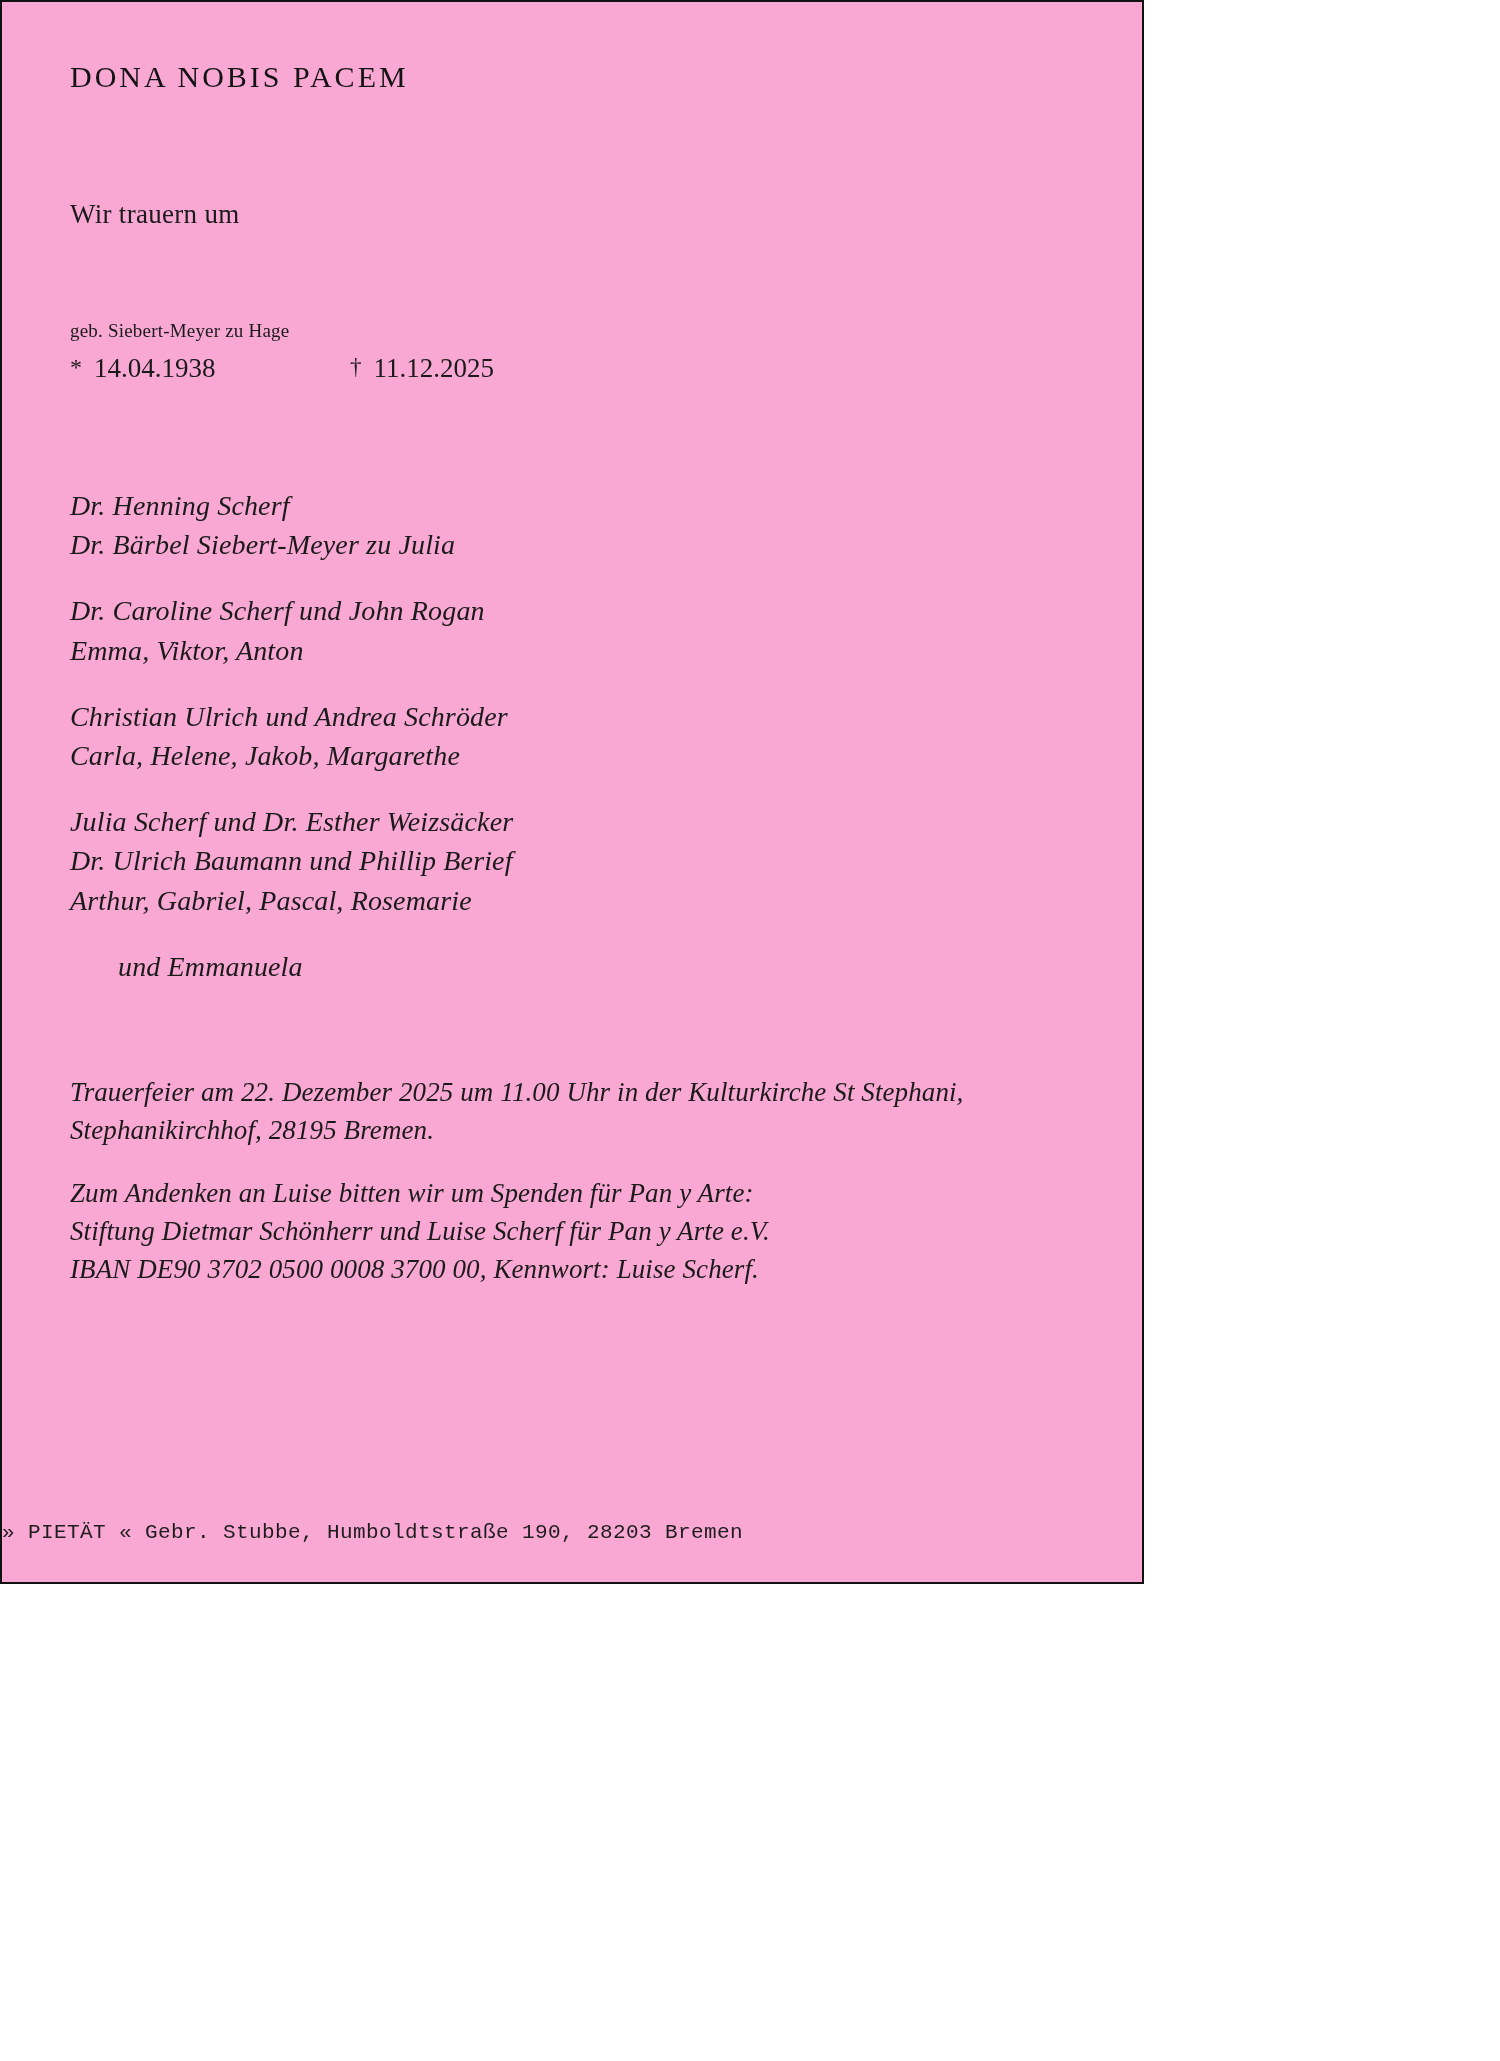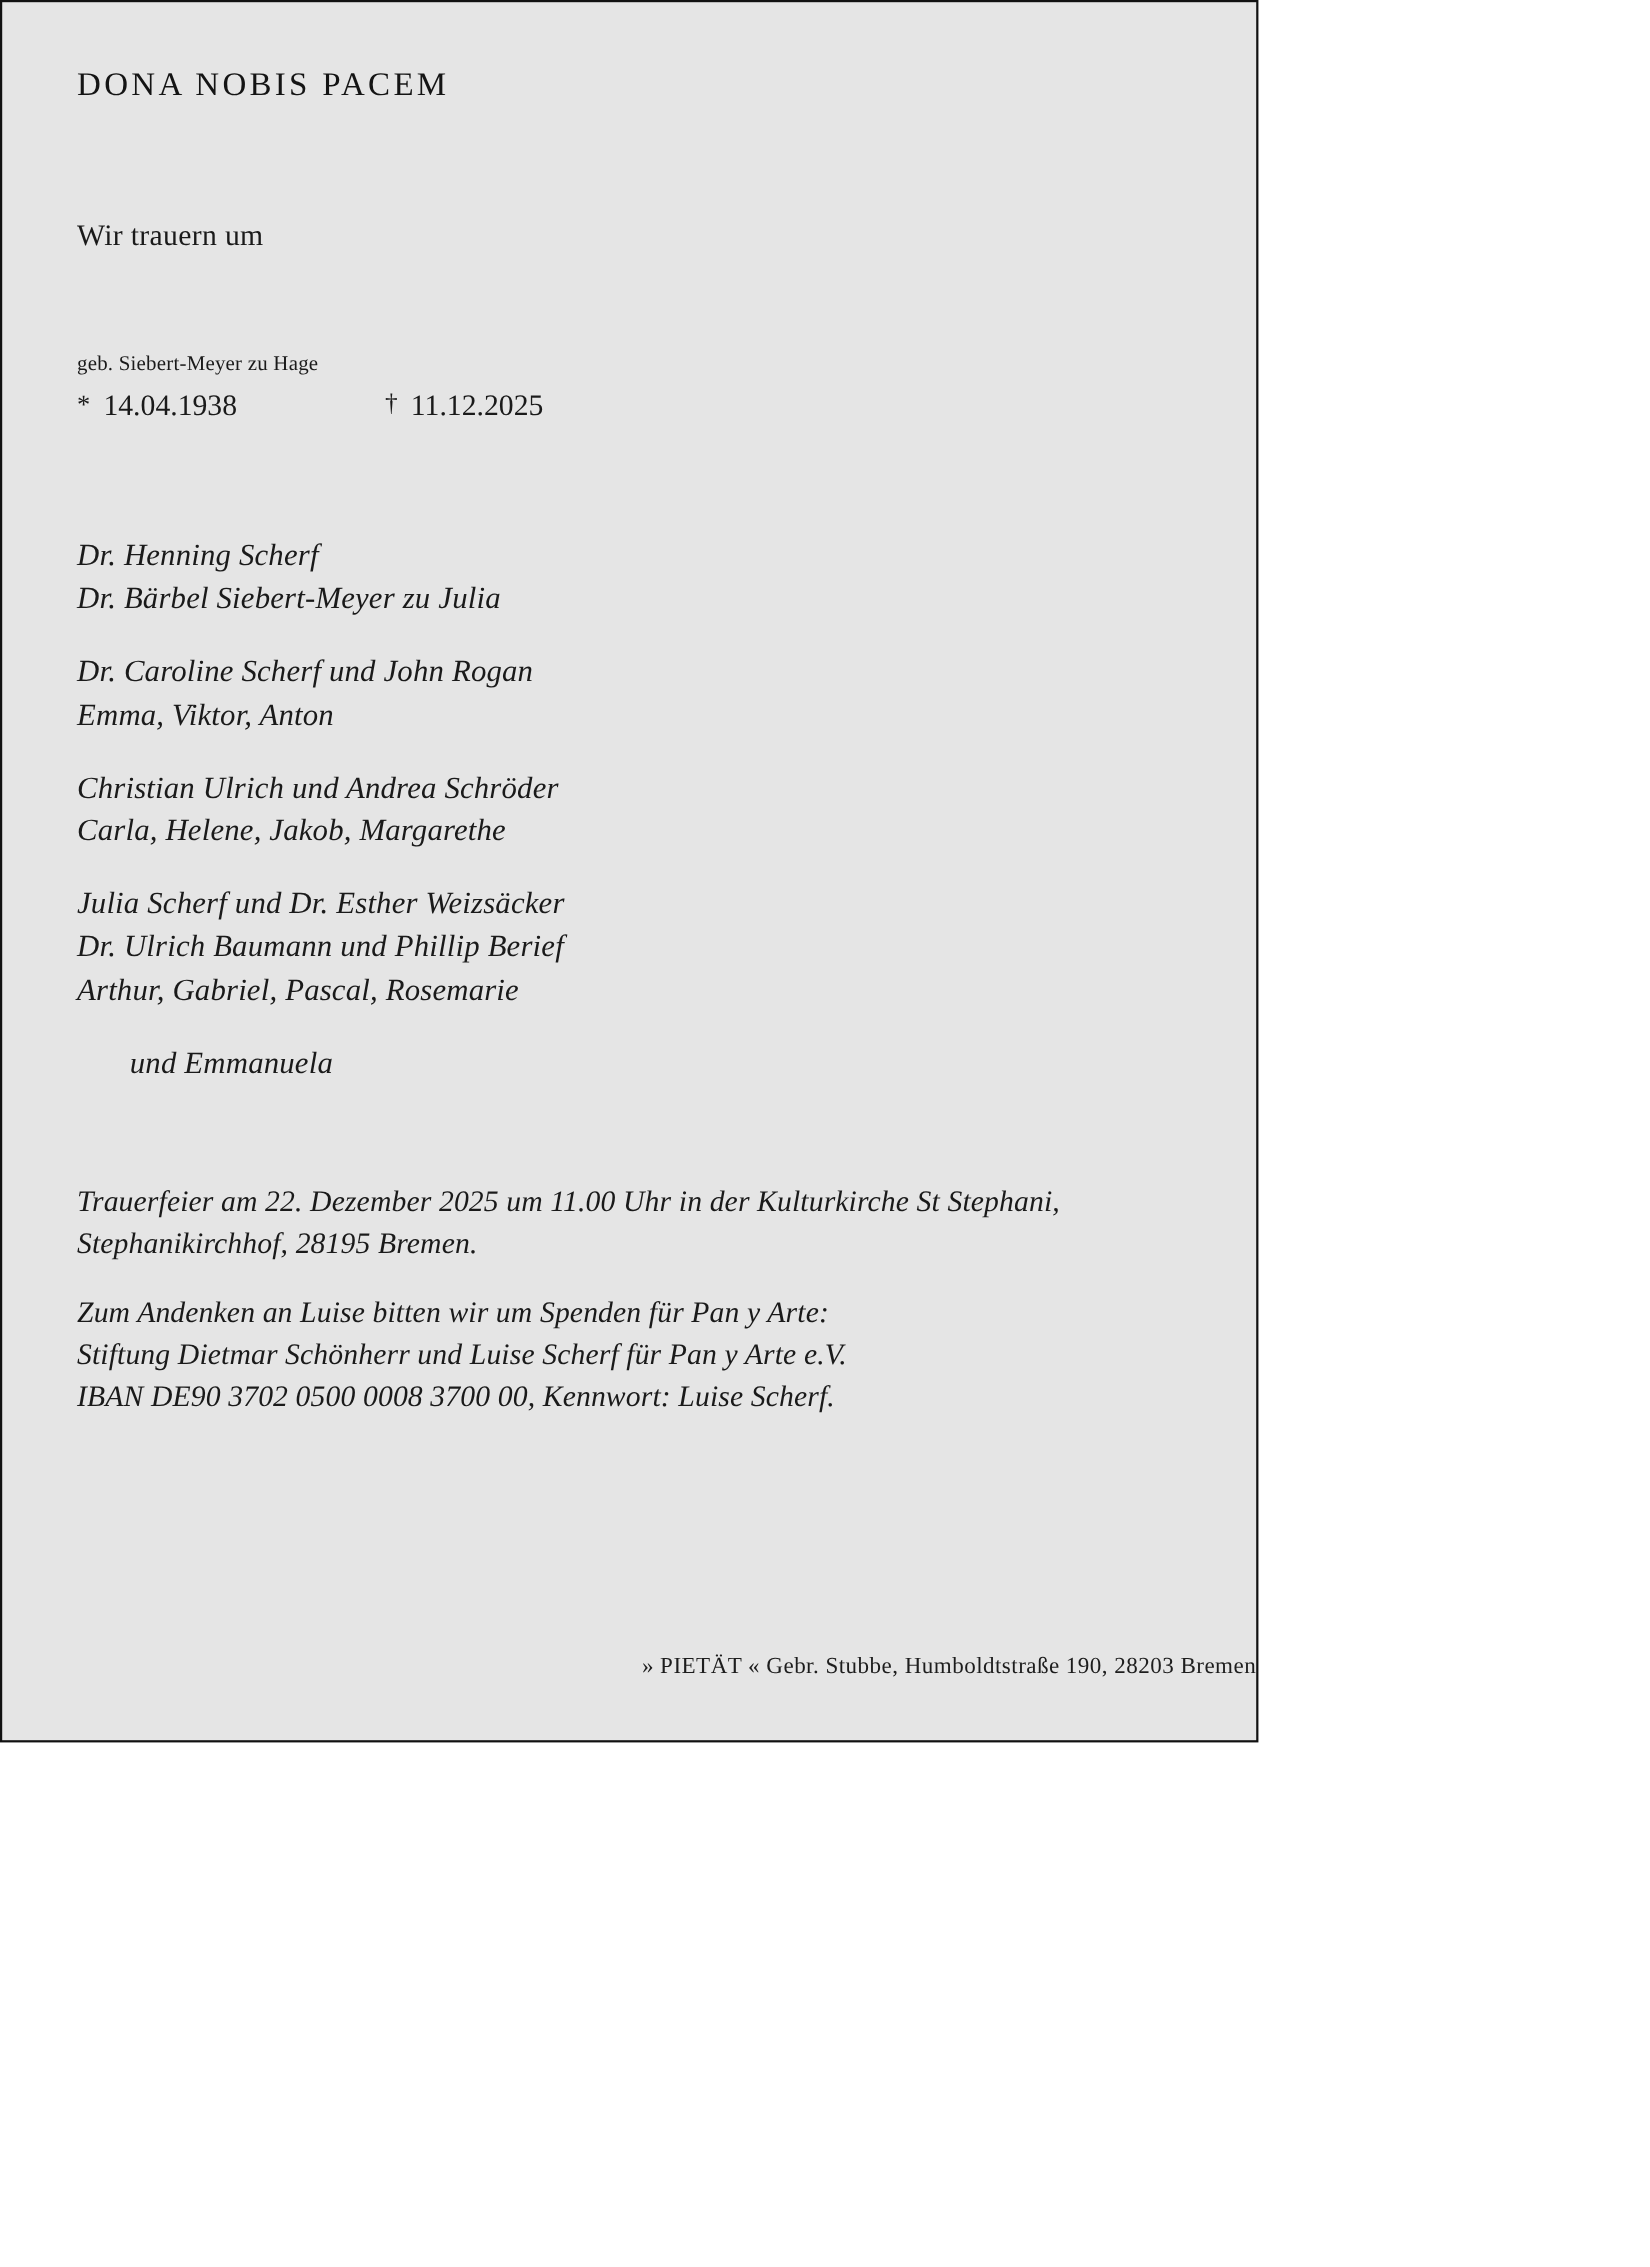--- a/index.html
+++ b/index.html
@@ -14,21 +14,21 @@
     color: #1a1a1a;
     -webkit-font-smoothing: antialiased;
   }
 
   .card {
     position: relative;
     box-sizing: border-box;
     width: 1144px;
     height: 1584px;
     margin: 0;
-    background: #e5e5e5;
+    background: #f9a8d4;
     border: 2px solid #111111;
     padding: 0;
     overflow: hidden;
   }
 
   .inner {
     box-sizing: border-box;
     width: 100%;
     height: 100%;
     padding: 52px 64px 0 68px;
@@ -130,22 +130,23 @@
     color: #1a1a1a;
     margin: 0;
     white-space: nowrap;
   }
 
   
   .footer {
     position: absolute;
     left: 0;
     right: 0;
-    bottom: 55px;
-    text-align: right;
+    bottom: 38px;
+    text-align: left;
+    font-family: Liberation Mono, monospace;
   }
   .footer-text {
     font-size: 21px;
     letter-spacing: 0.4px;
     color: #1d1d1d;
     margin: 0;
   }
 </style>
 </head>
 <body>

